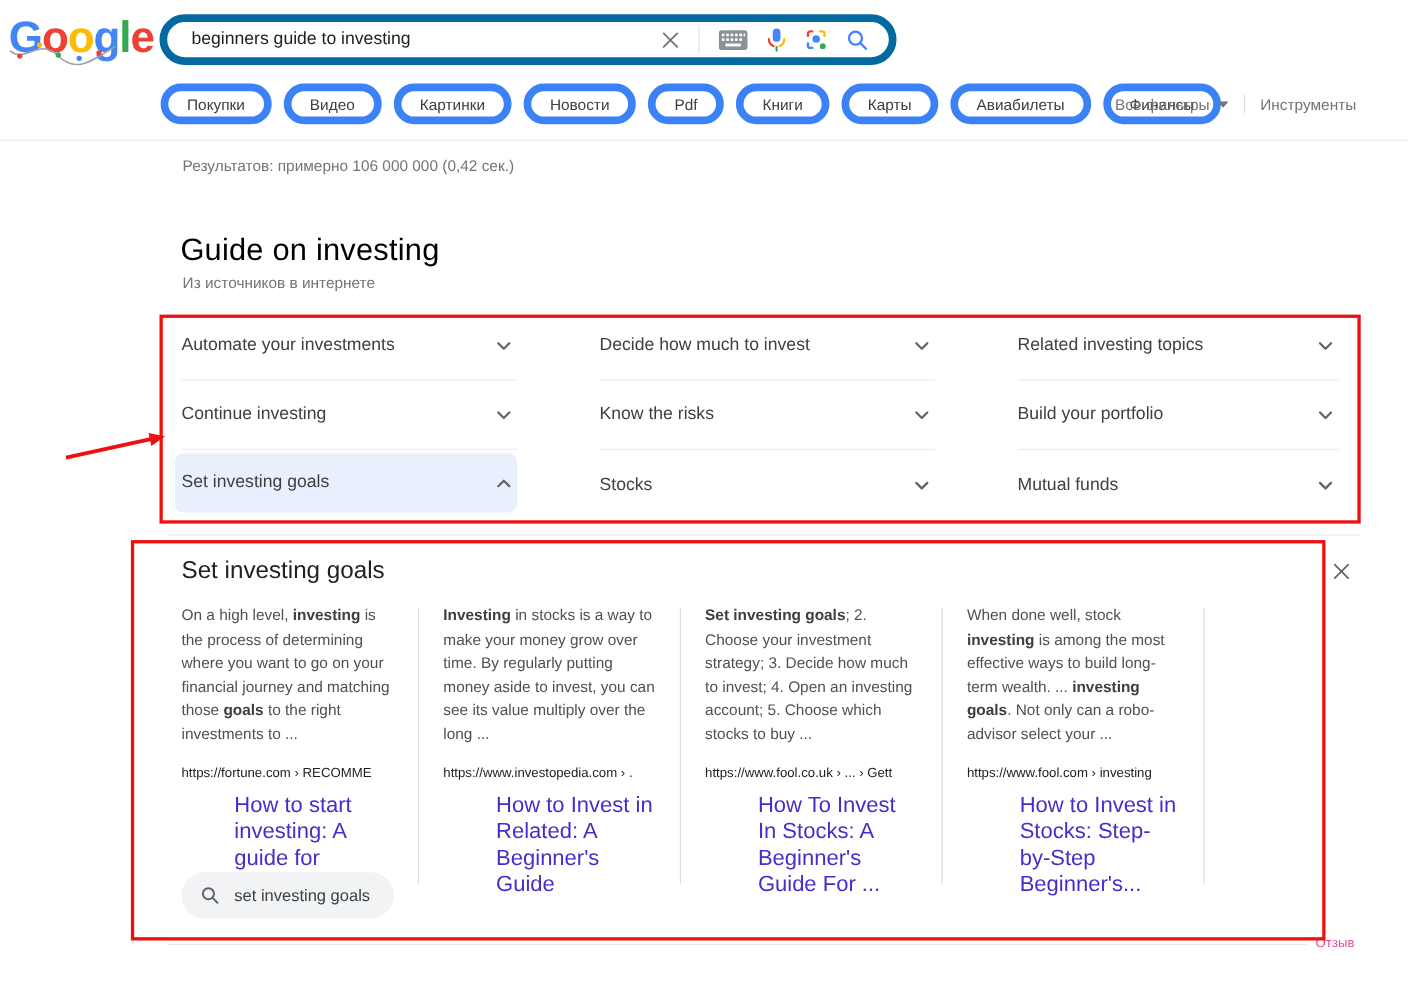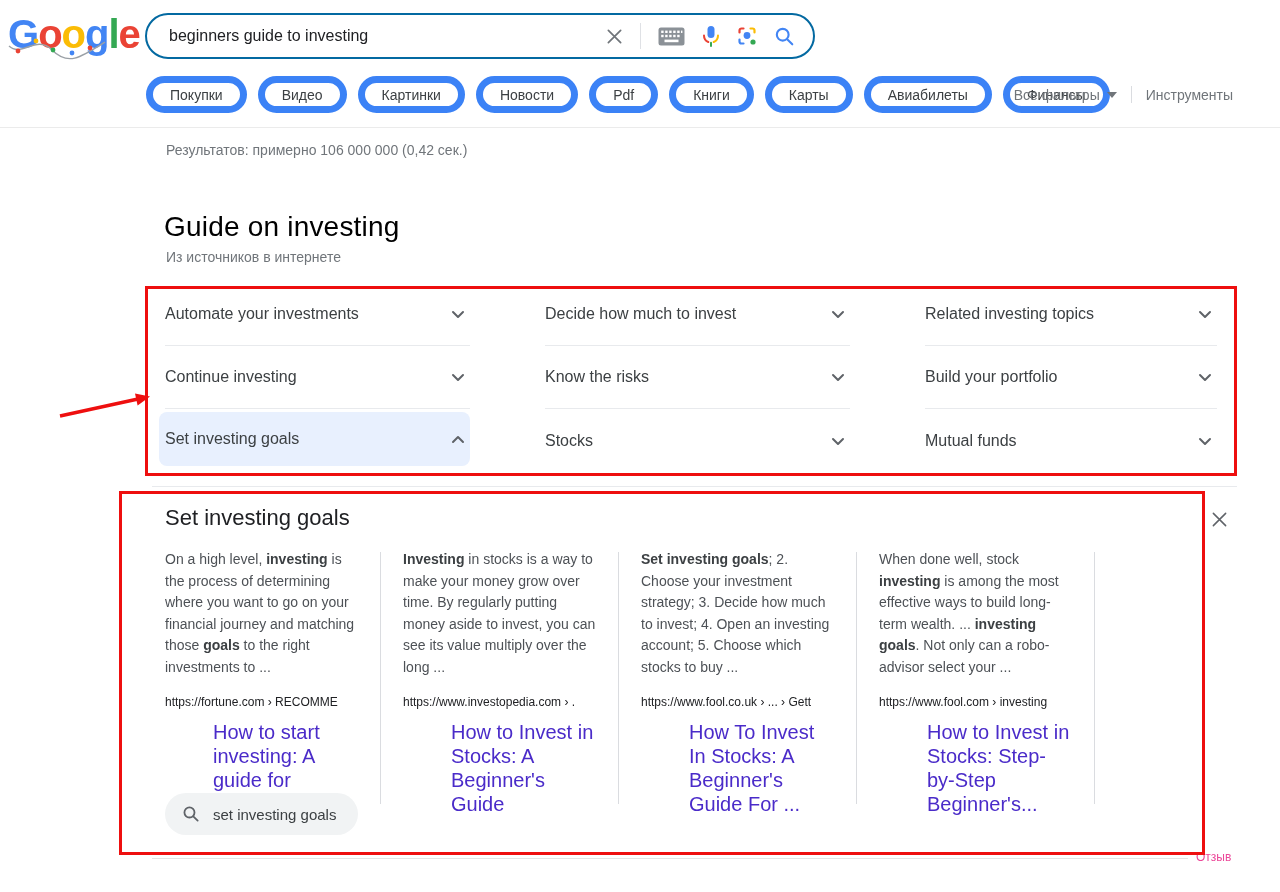--- a/index.html
+++ b/index.html
@@ -6,21 +6,21 @@
   html, body { background: #fff; }
   body { font-family: "Liberation Sans", "DejaVu Sans", sans-serif; overflow: hidden; }
   .page { position: relative; width: 1280px; height: 892px; background: #fff; overflow: hidden; }
 
   
   .topbar { position: absolute; left: 0; top: 0; width: 1280px; height: 128px; background: #fff; border-bottom: 1px solid #ebebeb; }
   .logo { position: absolute; left: 8px; top: 8px; width: 102px; height: 56px; font-size: 40px; font-weight: 600; letter-spacing: -1px; line-height: 52px; cursor: pointer; }
   .logo span { position: relative; z-index: 1; }
   .doodle-wire { position: absolute; left: 0; top: 16px; z-index: 2; }
 
-  .searchbox { position: absolute; left: 145px; top: 13px; width: 670px; height: 46px; border: 2px solid #0369a1; border-radius: 24px; background: #fff; display: flex; align-items: center; padding: 0 18px 0 22px; cursor: text; }
+  .searchbox { position: absolute; left: 145px; top: 13px; width: 670px; height: 46px; border: 7px solid #0369a1; border-radius: 24px; background: #fff; display: flex; align-items: center; padding: 0 18px 0 22px; cursor: text; }
   .query { flex: 1; font-size: 16px; color: #202124; white-space: nowrap; overflow: hidden; }
   .sb-icons { display: flex; align-items: center; gap: 17px; }
   .sb-icons .ic { display: flex; align-items: center; justify-content: center; cursor: pointer; }
   .sb-vdiv { width: 1px; height: 26px; background: #dfe1e5; }
 
   .tabs { position: absolute; left: 146px; top: 76px; display: flex; gap: 11px; }
   .tab { height: 37px; padding: 0 17px; border: 7px solid #3b82f6; border-radius: 19px; background: #fff; color: #3c4043; font-size: 14px; display: flex; align-items: center; cursor: pointer; white-space: nowrap; }
 
   .filters { position: absolute; right: 47px; top: 76px; height: 37px; display: flex; align-items: center; gap: 14px; font-size: 14px; color: #70757a; }
   .all-filters { display: flex; align-items: center; gap: 7px; cursor: pointer; }
@@ -246,21 +246,21 @@
     <div class="cards" id="cards">
         <div class="card">
           <div class="snippet"><span>On a high level, </span><b>investing</b><span> is the process of determining where you want to go on your financial journey and matching those </span><b>goals</b><span> to the right investments to ...</span></div>
           <div class="url">https://fortune.com › RECOMME</div>
           <a class="rlink">How to start investing: A guide for beginners</a>
         </div>
         <div class="vdiv"></div>
         <div class="card">
           <div class="snippet"><b>Investing</b><span> in stocks is a way to make your money grow over time. By regularly putting money aside to invest, you can see its value multiply over the long ...</span></div>
           <div class="url">https://www.investopedia.com › .</div>
-          <a class="rlink">How to Invest in Stocks: A Beginner's Guide</a>
+          <a class="rlink">How to Invest in Related: A Beginner's Guide</a>
         </div>
         <div class="vdiv"></div>
         <div class="card">
           <div class="snippet"><b>Set investing goals</b><span>; 2. Choose your investment strategy; 3. Decide how much to invest; 4. Open an investing account; 5. Choose which stocks to buy ...</span></div>
           <div class="url">https://www.fool.co.uk › ... › Gett</div>
           <a class="rlink">How To Invest In Stocks: A Beginner's Guide For ...</a>
         </div>
         <div class="vdiv"></div>
         <div class="card">
           <div class="snippet"><span>When done well, stock </span><b>investing</b><span> is among the most effective ways to build long-term wealth. ... </span><b>investing goals</b><span>. Not only can a robo-advisor select your ...</span></div>

